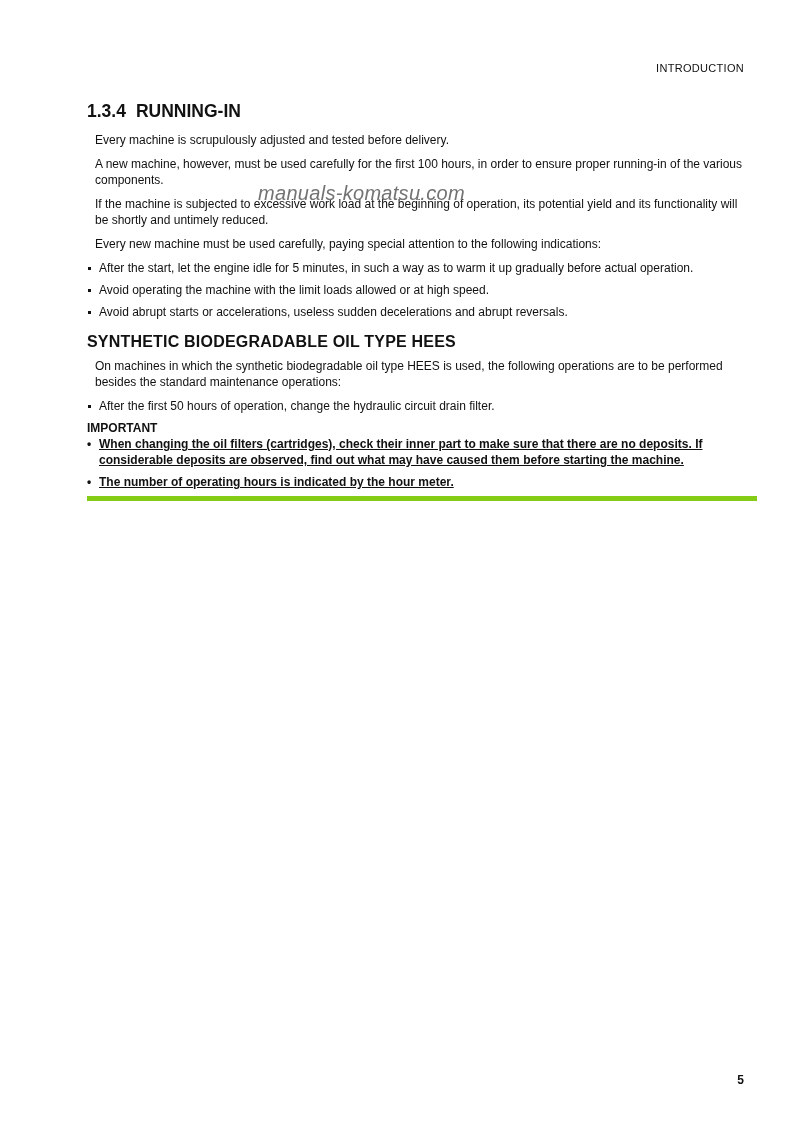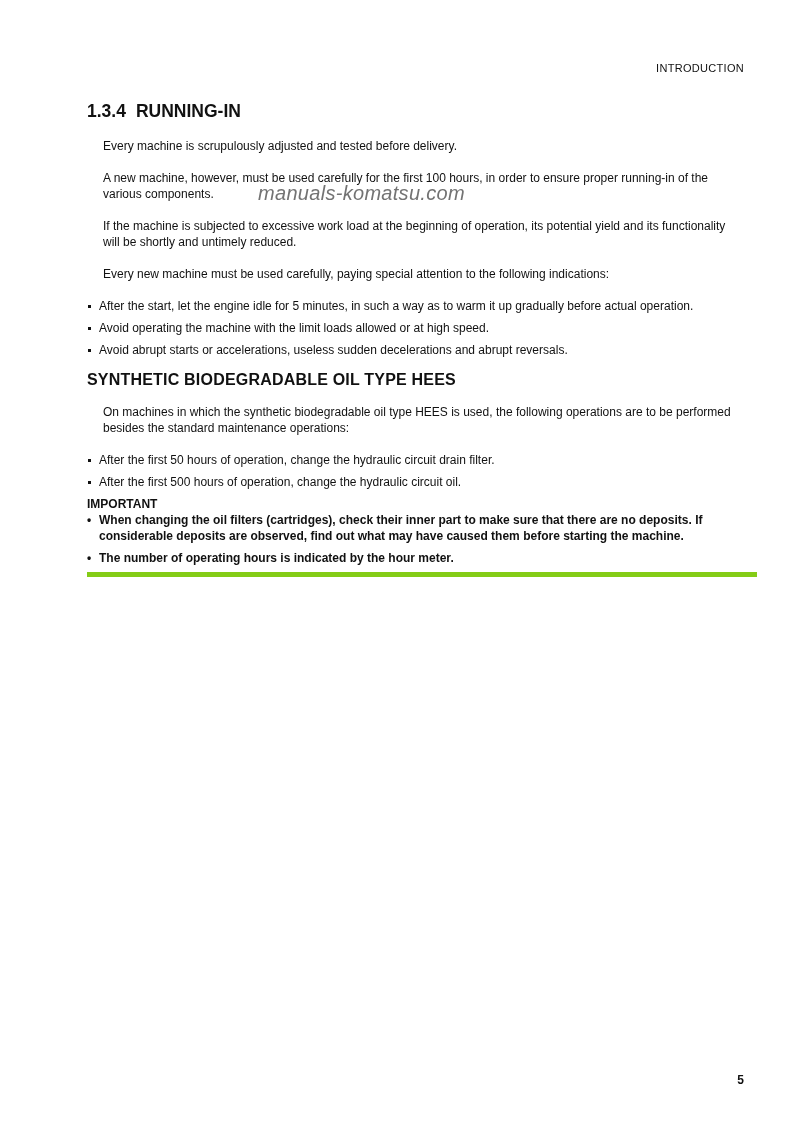--- a/index.html
+++ b/index.html
@@ -2,21 +2,21 @@
 <html><head>
 <meta charset="utf-8">
 <style>
   html, body { margin:0; padding:0; background:#fff; }
   body { width:793px; height:1123px; position:relative; overflow:hidden;
          font-family:"Liberation Sans", sans-serif; color:#111; }
   .header { position:absolute; top:62px; right:49px; font-size:11px; letter-spacing:0.3px; }
   .content { position:absolute; left:87px; top:100px; width:670px; font-size:12px; line-height:16px; }
   .title { font-size:17.5px; font-weight:bold; margin:0 0 10px 0; line-height:22px; }
   .title .num { margin-right:10px; }
-  p { margin:16px; }
+  p { margin:8px; }
   ul { list-style:none; margin:4px 0 0 0; padding:0; }
   ul li { position:relative; padding-left:12px; margin-bottom:6px; }
   ul li::before { content:""; position:absolute; left:1px; top:7px; width:3px; height:3px; background:#111; }
   .subhead { font-weight:bold; margin-top:14px; margin-bottom:6px; font-size:16px; letter-spacing:0.2px; }
   .important { margin-top:2px; padding-bottom:6px; border-bottom:5px solid #84cc16; font-weight:bold; }
   .important .label { font-weight:bold; }
   .important ul li::before { content:"•"; background:none; width:auto; height:auto; top:0; left:0; font-size:12px; }
   .watermark { position:absolute; left:258px; top:182px; font-size:20px; color:#737373; letter-spacing:0.3px;font-style:italic; }
   .page-number { position:absolute; right:49px; top:1073px; font-size:12px; font-weight:bold; }
 </style>
@@ -38,26 +38,25 @@
   <ul>
     <li>After the start, let the engine idle for 5 minutes, in such a way as to warm it up gradually before actual operation.</li>
     <li>Avoid operating the machine with the limit loads allowed or at high speed.</li>
     <li>Avoid abrupt starts or accelerations, useless sudden decelerations and abrupt reversals.</li>
   </ul>
 
   <div class="subhead">SYNTHETIC BIODEGRADABLE OIL TYPE HEES</div>
   <p>On machines in which the synthetic biodegradable oil type HEES is used, the following operations are to be performed besides the standard maintenance operations:</p>
   <ul>
     <li>After the first 50 hours of operation, change the hydraulic circuit drain filter.</li>
-    <li>After the first 500 hours of operation, change the hydraulic circuit oil.</li>
   </ul>
 
   <div class="important">
     <div class="label">IMPORTANT</div>
-    <ul style="margin-top:0;">
+    <ul style="margin-top:0;text-decoration:underline;">
       <li>When changing the oil filters (cartridges), check their inner part to make sure that there are no deposits. If considerable deposits are observed, find out what may have caused them before starting the machine.</li>
       <li style="margin-bottom:0;">The number of operating hours is indicated by the hour meter.</li>
     </ul>
   </div>
 </div>
 
 <div class="watermark">manuals-komatsu.com</div>
 
 <div class="page-number">5</div>
 

